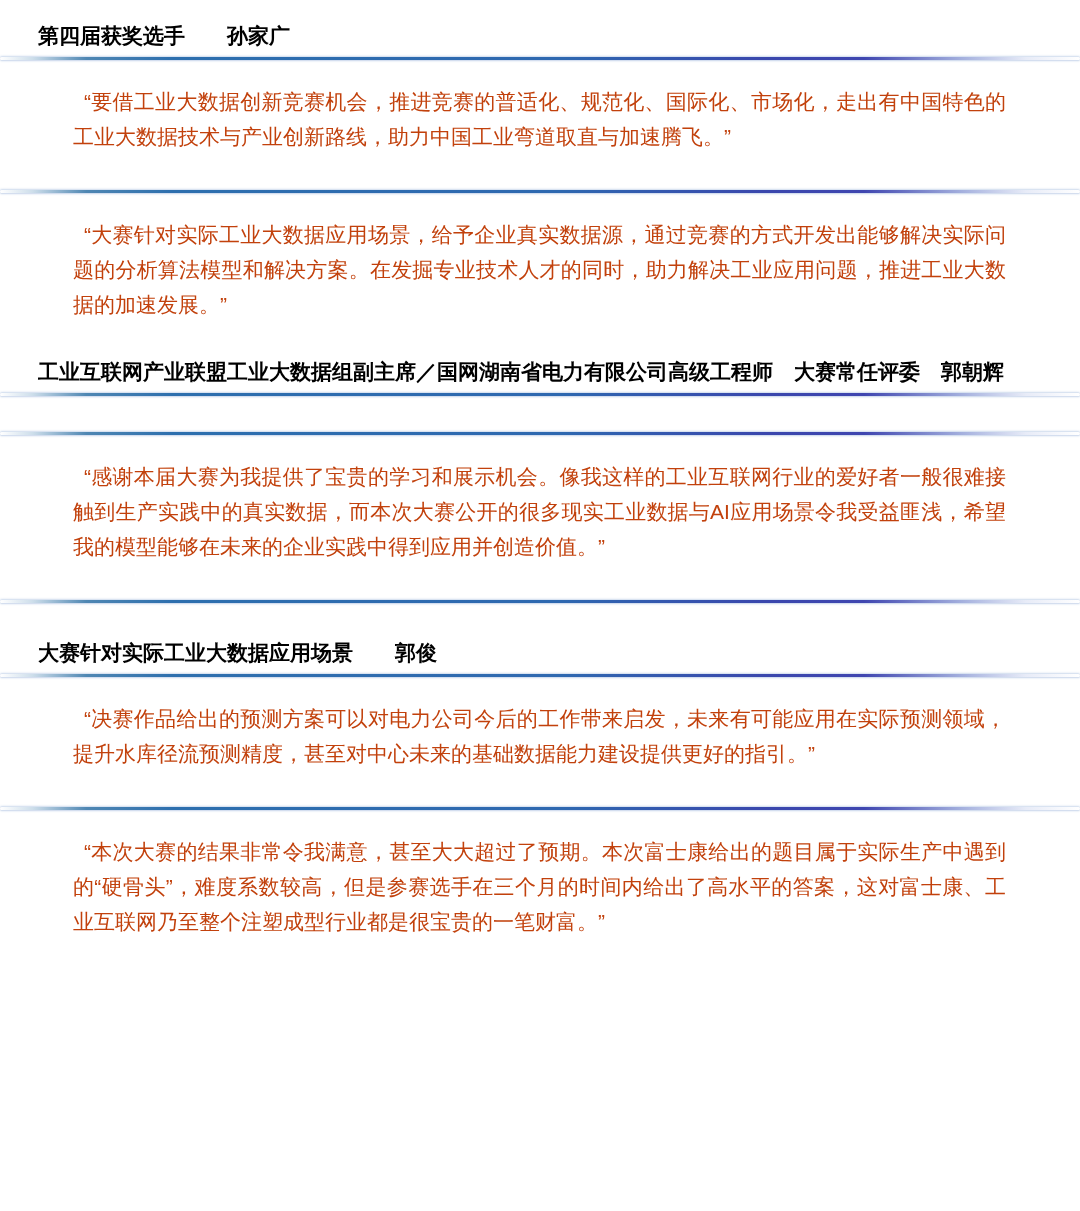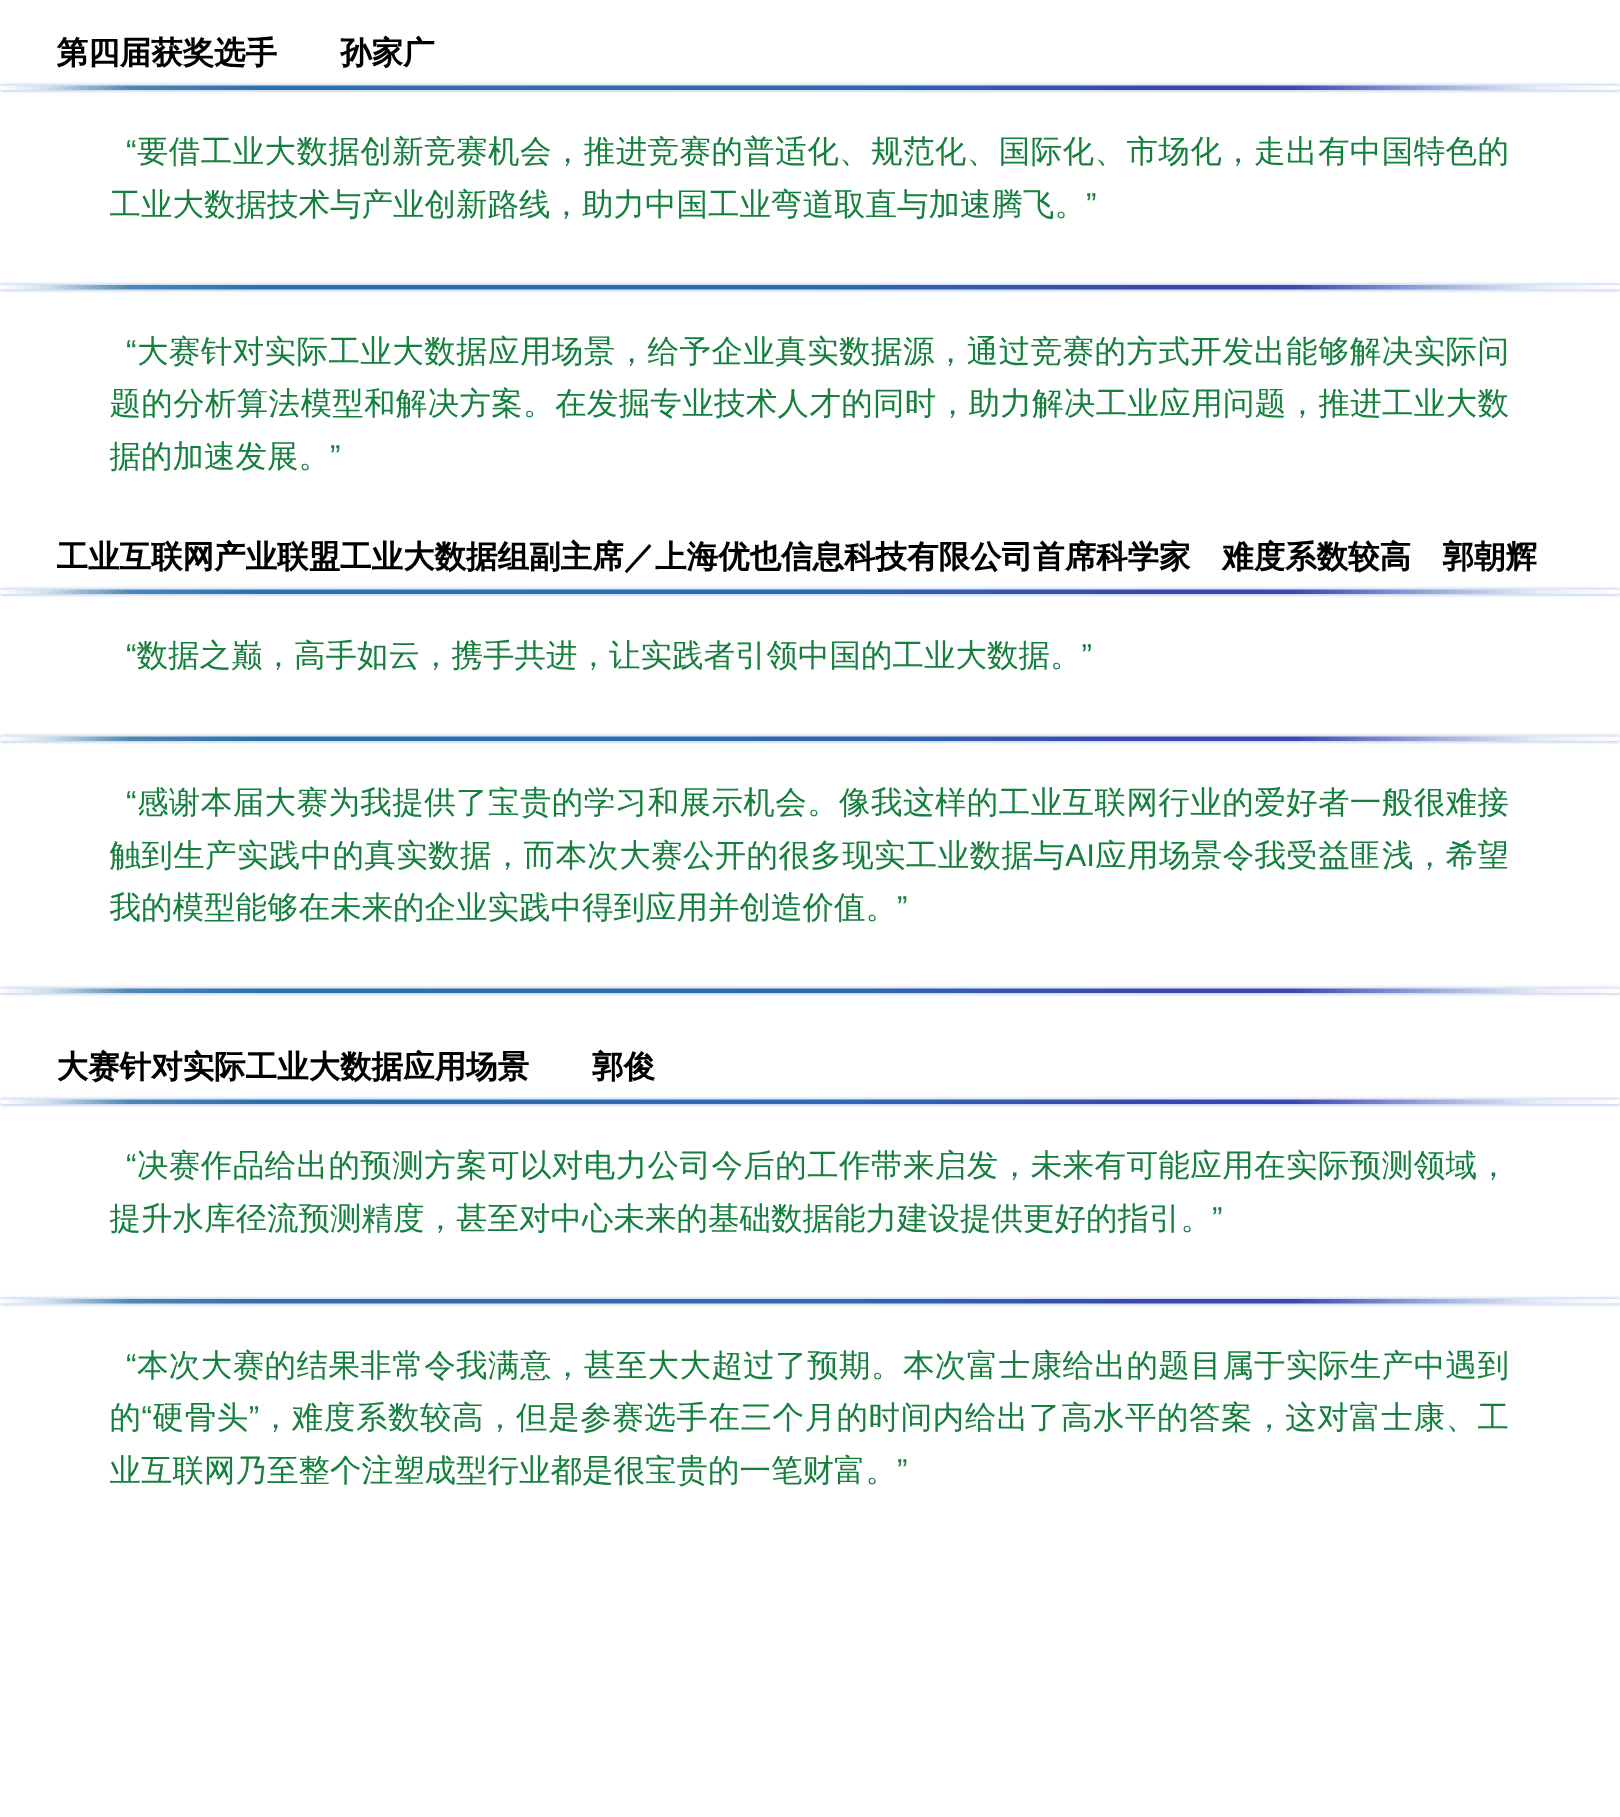--- a/index.html
+++ b/index.html
@@ -44,44 +44,43 @@
       rgba(140,155,213,0.8) 89%,
       rgba(208,216,240,0.5) 95%,
       rgba(255,255,255,0) 100%);
     box-shadow: 0 1px 2px rgba(95,135,195,0.35), 0 -1px 2px rgba(95,135,195,0.3);
   }
   .quote {
     margin: 24px 74px 0 73px;
     font-size: 21px;
     line-height: 35px;
     text-align: justify;
-    color: #15803d;
+    color: #c2410c;
     text-indent: 11px;
   }
 </style>
 </head>
 <body>
 
 <div class="page">
 
   <div class="section">
     <div class="heading">第四届获奖选手　　孙家广</div>
     <div class="divider"></div>
     <div class="quote">“要借工业大数据创新竞赛机会，推进竞赛的普适化、规范化、国际化、市场化，走出有中国特色的工业大数据技术与产业创新路线，助力中国工业弯道取直与加速腾飞。”</div>
   </div>
 
   <div class="section">
     <div class="divider"></div>
     <div class="quote">“大赛针对实际工业大数据应用场景，给予企业真实数据源，通过竞赛的方式开发出能够解决实际问题的分析算法模型和解决方案。在发掘专业技术人才的同时，助力解决工业应用问题，推进工业大数据的加速发展。”</div>
   </div>
 
   <div class="section">
-    <div class="heading">工业互联网产业联盟工业大数据组副主席／上海优也信息科技有限公司首席科学家　难度系数较高　郭朝辉</div>
+    <div class="heading">工业互联网产业联盟工业大数据组副主席／国网湖南省电力有限公司高级工程师　大赛常任评委　郭朝辉</div>
     <div class="divider"></div>
-    <div class="quote">“数据之巅，高手如云，携手共进，让实践者引领中国的工业大数据。”</div>
   </div>
 
   <div class="section">
     <div class="divider"></div>
     <div class="quote">“感谢本届大赛为我提供了宝贵的学习和展示机会。像我这样的工业互联网行业的爱好者一般很难接触到生产实践中的真实数据，而本次大赛公开的很多现实工业数据与AI应用场景令我受益匪浅，希望我的模型能够在未来的企业实践中得到应用并创造价值。”</div>
   </div>
 
   <div class="section">
     <div class="divider"></div>
   </div>

